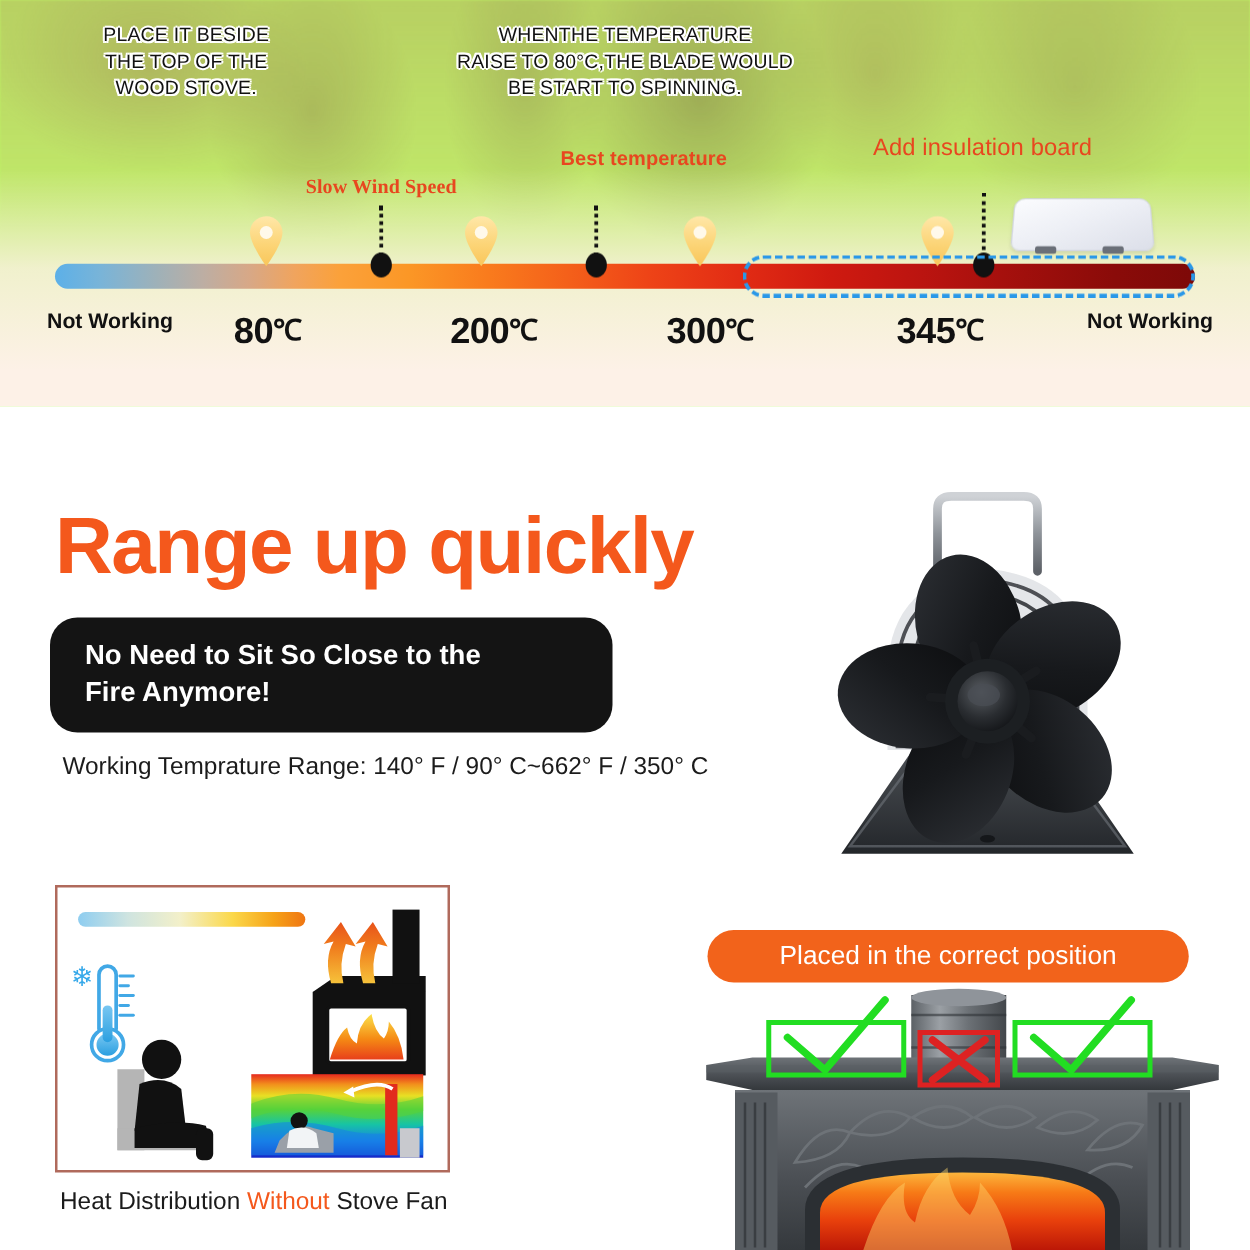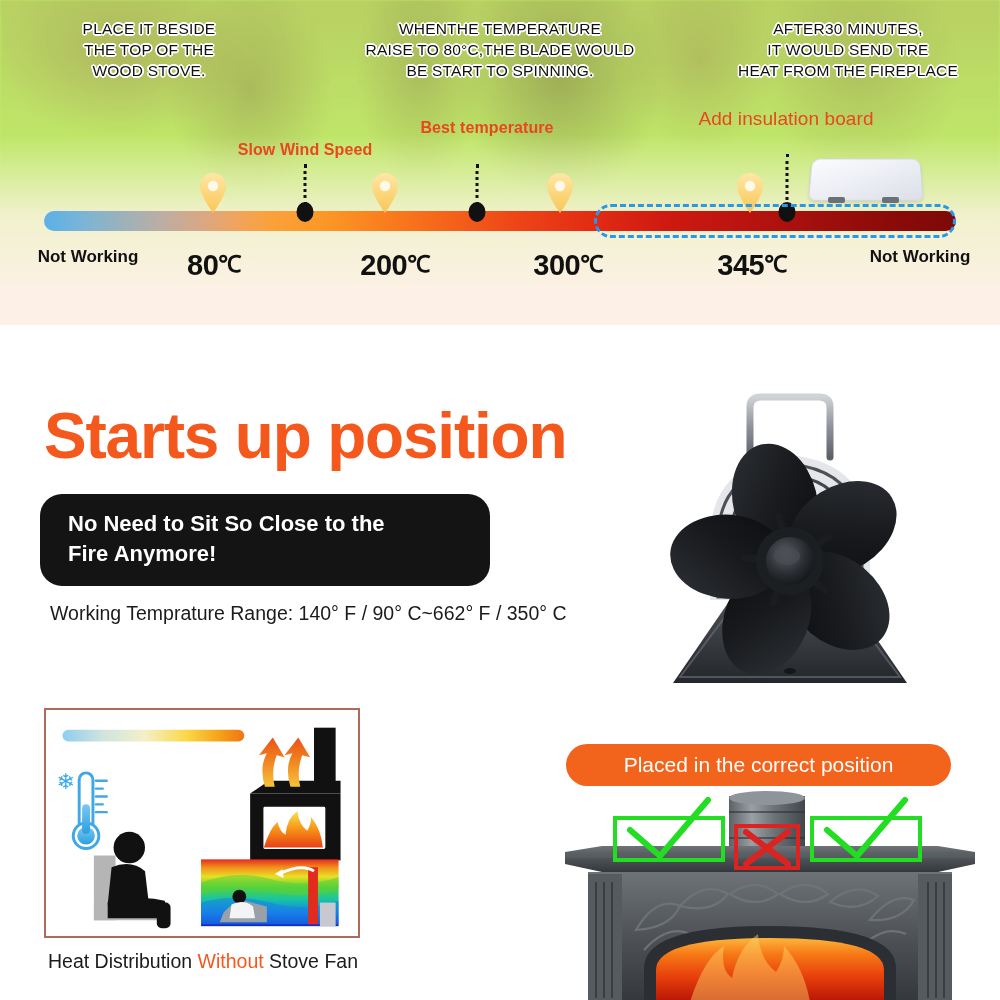--- a/index.html
+++ b/index.html
@@ -78,22 +78,22 @@
     transform:translateX(-50%);
     border-left:3px dotted #111;
     z-index:2;
   }
 
   .note{
     position:absolute; transform:translateX(-50%);
     color:#e8471f; font-weight:700; font-size:16px;
     white-space:nowrap; letter-spacing:.1px;
   }
-  #note-slow { top:31px; }
-  #note-best { top:9px; }
+  #note-slow { top:31px;font-family:Liberation Serif, serif; }
+  #note-best { top:9px;margin-left:28px; }
   #note-ins  { top:-2px; font-size:19px; font-weight:400; }
 
   
   #dashed-zone{
     position:absolute; left:594px; top:94px; width:362px; height:34px;
     border:3px dashed #2a98e8; border-radius:17px;
     z-index:4;
   }
 
   
@@ -167,23 +167,20 @@
 
 <div id="top-section">
   <div id="top-bg"></div>
   <div id="top-fade"></div>
 
   <div class="cap" id="cap-left">
     PLACE IT BESIDE<br>THE TOP OF THE<br>WOOD STOVE.
   </div>
   <div class="cap" id="cap-center">
     WHENTHE TEMPERATURE<br>RAISE TO 80°C,THE BLADE WOULD<br>BE START TO SPINNING.
-  </div>
-  <div class="cap" id="cap-right">
-    AFTER30 MINUTES,<br>IT WOULD SEND TRE<br>HEAT FROM THE FIREPLACE
   </div>
 
   <div id="bar-area">
 
     <div id="temp-bar"></div>
 
     <div id="dashed-zone"></div>
 
     <div id="ins-board">
       <div class="plate"></div>
@@ -238,21 +235,21 @@
 
     <div class="scale-lbl small" style="left:76px;">Not Working</div>
     <div class="scale-lbl big" style="left:214px;"><span>80</span><span class="deg">℃</span></div>
     <div class="scale-lbl big" style="left:395px;"><span>200</span><span class="deg">℃</span></div>
     <div class="scale-lbl big" style="left:568px;"><span>300</span><span class="deg">℃</span></div>
     <div class="scale-lbl big" style="left:752px;"><span>345</span><span class="deg">℃</span></div>
     <div class="scale-lbl small" style="left:908px;">Not Working</div>
   </div>
 </div>
 
-<div id="headline">Starts up position</div>
+<div id="headline">Range up quickly</div>
 
 <div id="sub-badge">
   <span>No Need to Sit So Close to the</span><br>
   <span>Fire Anymore!</span>
 </div>
 
 <div id="specs">
   <div>Working Temprature Range: 140° F / 90° C~662° F / 350° C</div>
 </div>
 

